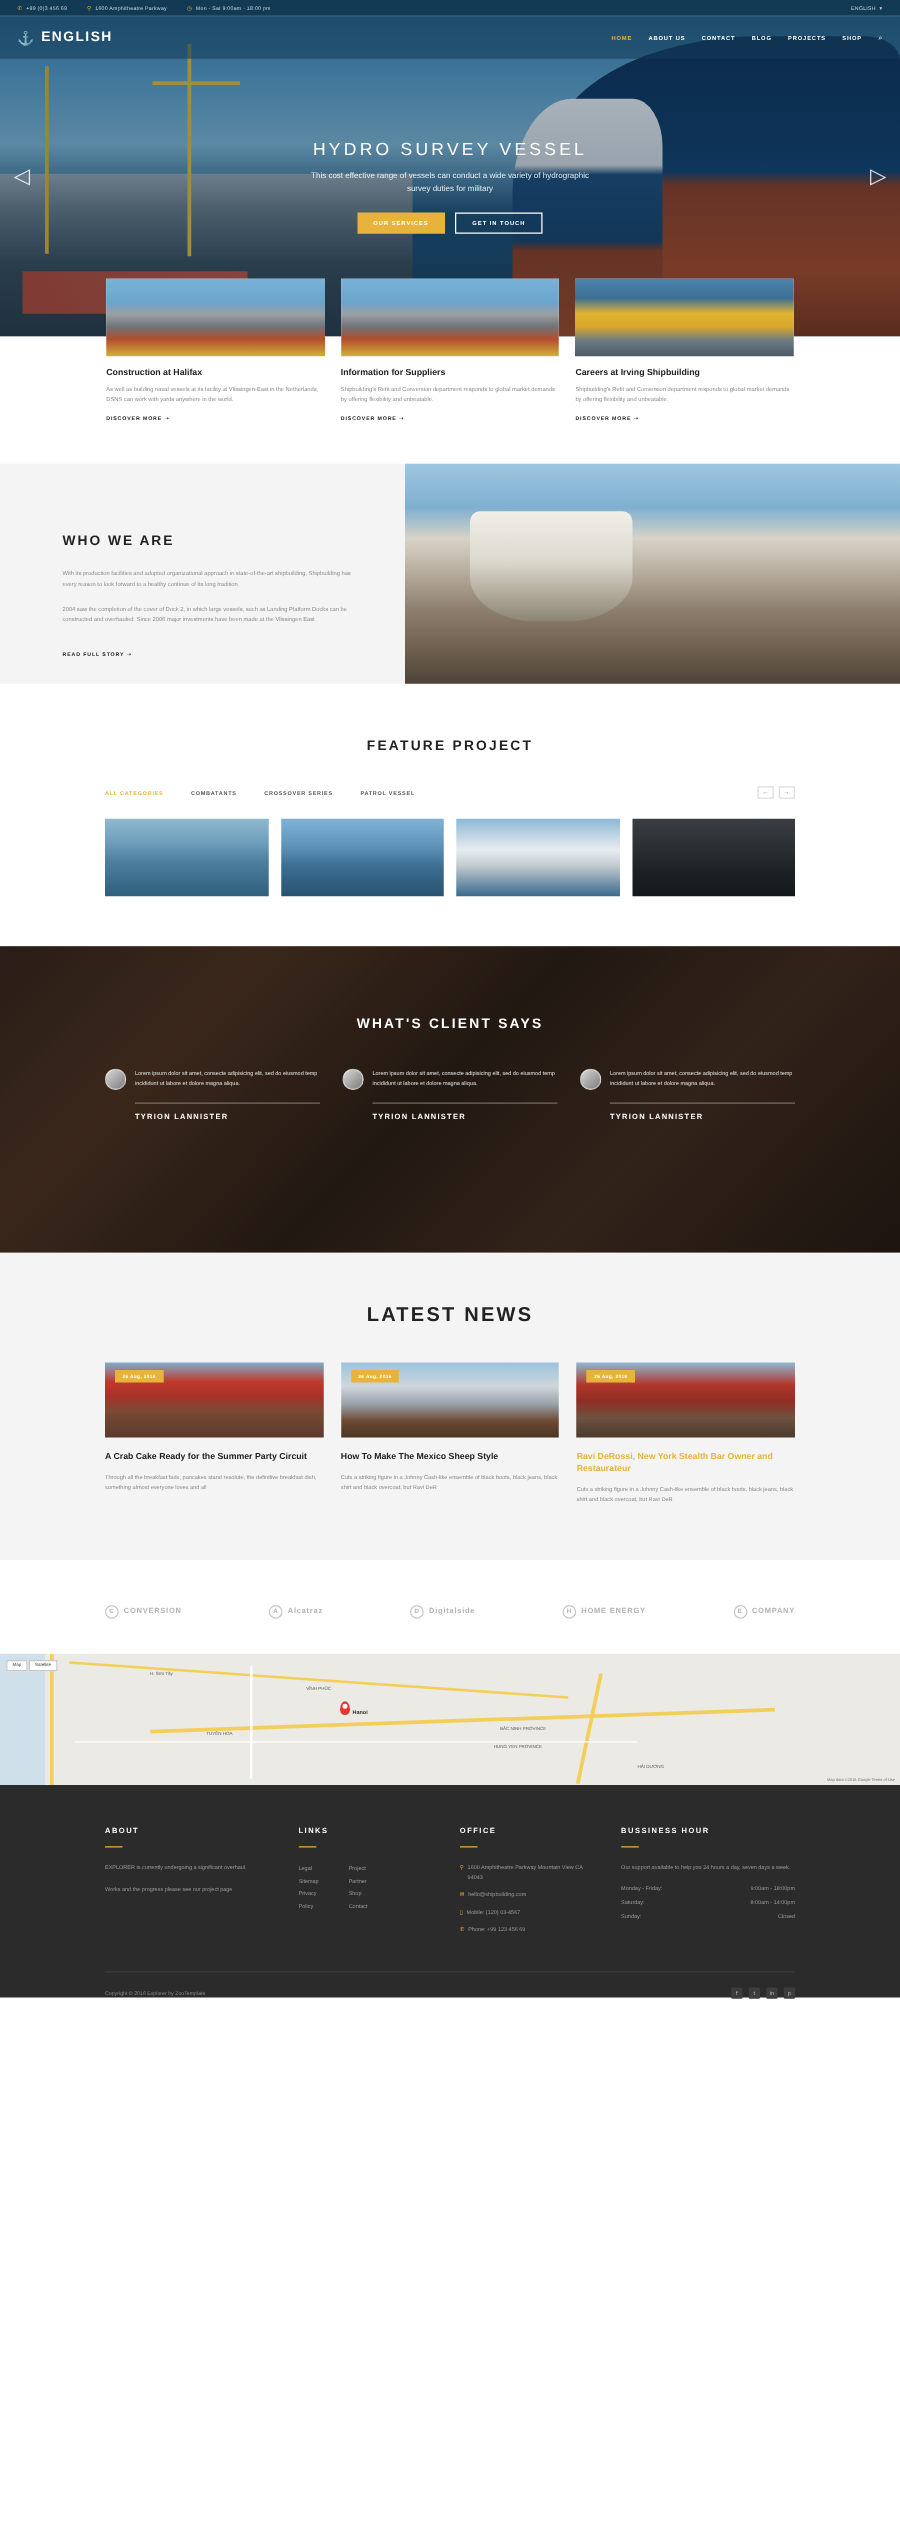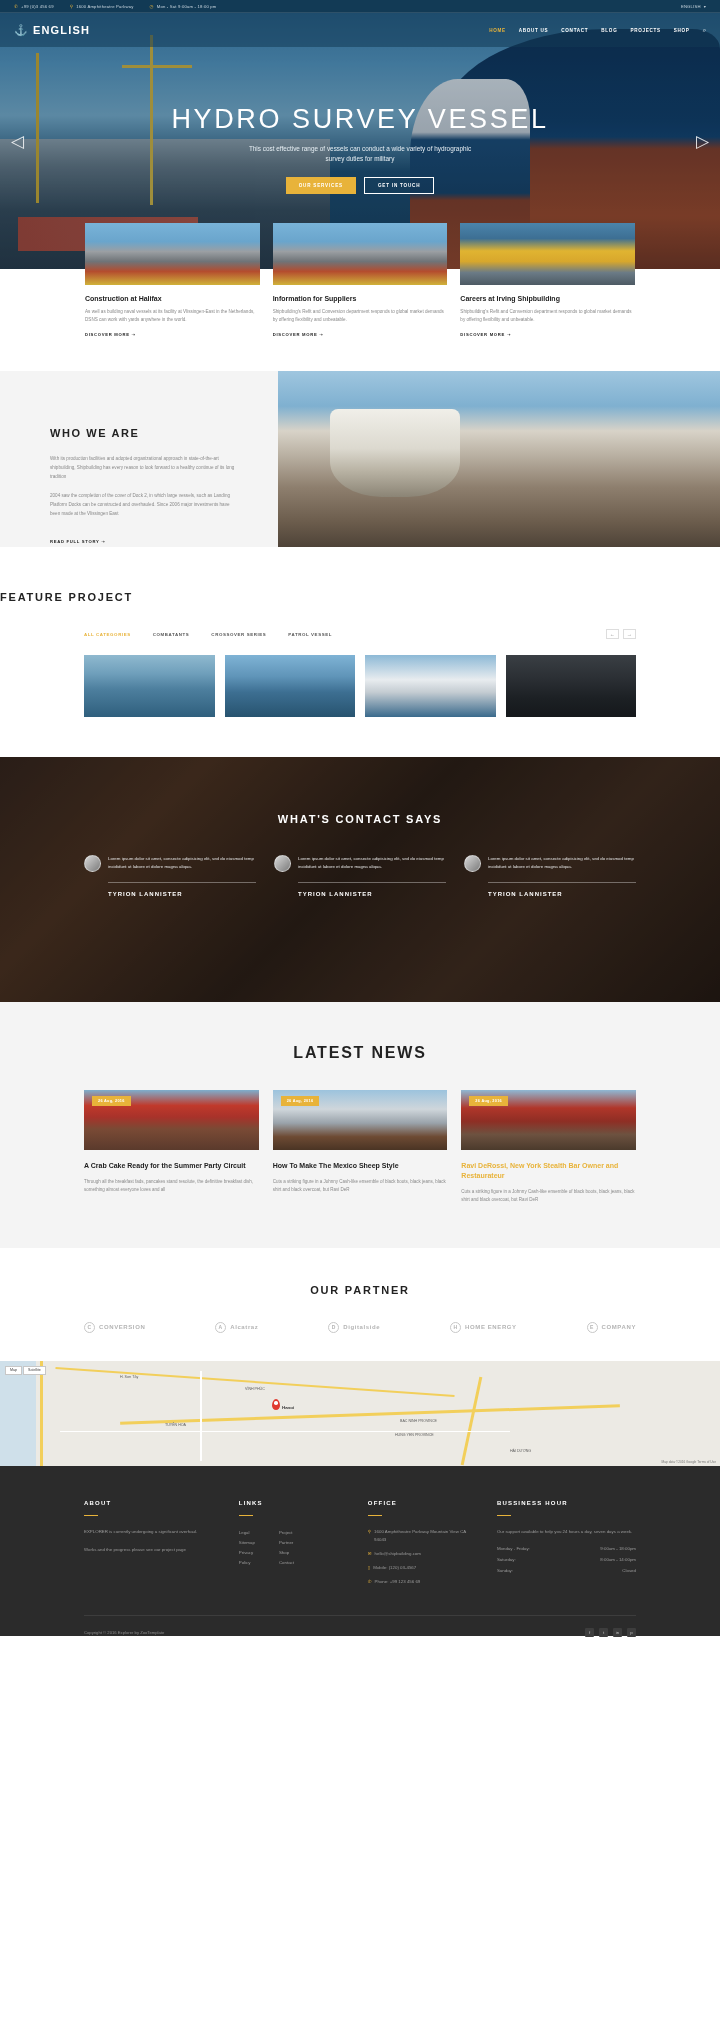--- a/index.html
+++ b/index.html
@@ -45,21 +45,21 @@
   .hero .dock{position:absolute;left:0;bottom:0;width:330px;height:130px;
     background:linear-gradient(180deg,#9aa7ae 0%,#6f7d85 20%,#3a4a55 55%,#2a3640 100%);opacity:.95;}
   .hero .dock:before{content:"";position:absolute;left:18px;bottom:18px;width:180px;height:34px;
     background:linear-gradient(90deg,#c9472c,#d6553a);opacity:.9;}
   .hero .crane{position:absolute;left:36px;top:40px;width:3px;height:150px;background:#d8b02a;}
   .hero .crane2{position:absolute;left:150px;top:22px;width:3px;height:170px;background:#e0bc3c;}
   .hero .crane2:before{content:"";position:absolute;left:-28px;top:30px;width:70px;height:3px;background:#e0bc3c;}
   .hero .overlay{position:absolute;inset:0;background:rgba(10,35,58,.30);}
   .hero-inner{position:absolute;inset:0;display:flex;flex-direction:column;
               align-items:center;justify-content:center;padding-top:16px;}
-  .hero h1{color:#fff;font-size:27px;font-weight:300;letter-spacing:2.6px;
+  .hero h1{color:#fff;font-size:14px;font-weight:300;letter-spacing:2.6px;
            text-align:center;margin-bottom:9px;}
   .hero p{color:#e6eef3;font-size:6.4px;line-height:1.6;text-align:center;
           max-width:225px;margin-bottom:13px;}
   .hero-btns{display:flex;gap:8px;}
   .btn-y{background:#e8b33a;color:#fff;font-size:4.6px;font-weight:bold;
          letter-spacing:.8px;padding:5px 13px;border:none;}
   .btn-o{background:transparent;color:#fff;font-size:4.6px;font-weight:bold;
          letter-spacing:.8px;padding:5px 13px;border:1px solid #fff;}
   .arrow{position:absolute;top:50%;transform:translateY(-50%);color:#fff;
          font-size:17px;opacity:.85;}
@@ -72,31 +72,31 @@
   .card{flex:1;background:#fff;}
   .card .thumb{height:62px;width:100%;}
   .c1 .thumb{background:linear-gradient(180deg,#79b3d8 0%,#6aa5cc 30%,#9b9fa3 46%,#6f7478 62%,#b44c2e 78%,#d0b23a 100%);}
   .c2 .thumb{background:linear-gradient(180deg,#79b3d8 0%,#6aa5cc 30%,#9b9fa3 46%,#6f7478 62%,#b44c2e 78%,#d0b23a 100%);}
   .c3 .thumb{background:linear-gradient(180deg,#4b84ab 0%,#3d6f93 25%,#e0b431 45%,#d8a72c 62%,#6b7b86 80%,#4d5a64 100%);}
   .card h3{font-size:7px;font-weight:bold;color:#222;margin:10px 0 6px;}
   .card p{font-size:4.6px;line-height:1.75;color:#8a8a8a;margin-bottom:8px;}
   .more{font-size:4.2px;font-weight:bold;letter-spacing:.7px;color:#222;}
   
   .who{display:flex;background:#f4f4f4;margin-top:34px;height:176px;}
-  .who-l{width:278px;padding:56px 42px 0 50px;}
+  .who-l{width:324px;padding:56px 42px 0 50px;}
   .who-l h2{font-size:11px;font-weight:bold;letter-spacing:1.6px;color:#222;margin-bottom:16px;}
   .who-l p{font-size:4.6px;line-height:1.9;color:#8a8a8a;margin-bottom:11px;}
   .who-l .more{margin-top:4px;display:inline-block;}
   .who-r{flex:1;background:linear-gradient(180deg,#9fc6df 0%,#7fb0d0 20%,#d8d3c8 34%,#b9b0a2 48%,#8e7f6e 66%,#6b5c4c 86%,#4e4338 100%);
          position:relative;}
   .who-r:after{content:"";position:absolute;left:52px;top:38px;width:130px;height:88px;
     background:linear-gradient(180deg,#f0efe9 0%,#dcd9cf 45%,#b9b3a4 70%,#8b8475 100%);
     border-radius:8px 8px 40% 40%;}
   
-  .fp{padding:44px 0 40px;}
+  .fp{padding:44px 0 40px;text-align:center;}
   .fp h2{font-size:11px;font-weight:bold;letter-spacing:1.8px;color:#222;margin-bottom:26px;}
   .fp-filters{display:flex;gap:22px;padding:0 84px;align-items:center;font-size:4.4px;
               font-weight:bold;letter-spacing:.6px;color:#555;}
   .fp-filters .on{color:#e8b33a;}
   .fp-nav{margin-left:auto;display:flex;gap:4px;}
   .fp-nav span{width:13px;height:10px;border:1px solid #ddd;display:flex;align-items:center;
                justify-content:center;font-size:5px;color:#888;}
   .fp-grid{display:flex;gap:10px;padding:0 84px;margin-top:16px;}
   .fp-grid .it{flex:1;height:62px;}
   .fpi1{background:linear-gradient(180deg,#8fb9cf 0%,#6f9fbb 30%,#4d7f9e 55%,#2f5f7d 100%);}
@@ -289,21 +289,21 @@
   </div>
   <div class="fp-grid">
     <div class="it fpi1"></div>
     <div class="it fpi2"></div>
     <div class="it fpi3"></div>
     <div class="it fpi4"></div>
   </div>
 </div>
 
 <div class="tst">
-  <h2>WHAT'S CONTACT SAYS</h2>
+  <h2>WHAT'S CLIENT SAYS</h2>
   <div class="tst-row">
     <div class="tcard">
       <div class="av"></div>
       <div class="bd">
         <p>Lorem ipsum dolor sit amet, consecte adipisicing elit, sed do eiusmod temp incididunt ut labore et dolore magna aliqua.</p>
         <hr>
         <h4>TYRION LANNISTER</h4>
       </div>
     </div>
     <div class="tcard">
@@ -346,21 +346,20 @@
       <div class="nimg ni3">
         <span class="badge">26 Aug, 2016</span>
       </div>
       <h3>Ravi DeRossi, New York Stealth Bar Owner and Restaurateur</h3>
       <p>Cuts a striking figure in a Johnny Cash-like ensemble of black boots, black jeans, black shirt and black overcoat, but Ravi DeR</p>
     </div>
   </div>
 </div>
 
 <div class="ptn">
-  <h2>OUR PARTNER</h2>
   <div class="ptn-row">
     <div class="plogo">
       <span class="mk">C</span>
       <span>CONVERSION</span>
     </div>
     <div class="plogo">
       <span class="mk">A</span>
       <span>Alcatraz</span>
     </div>
     <div class="plogo">

